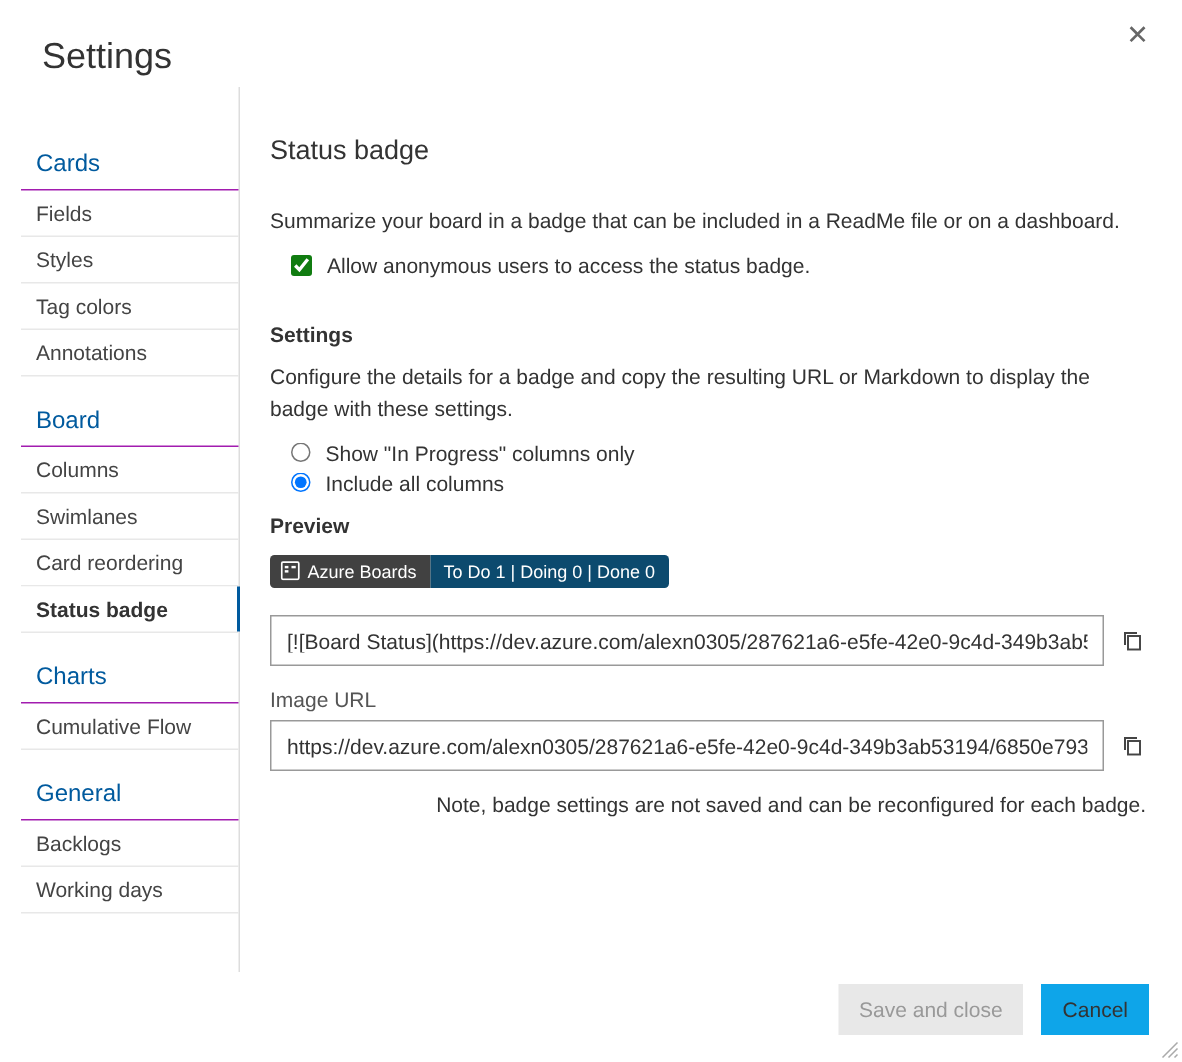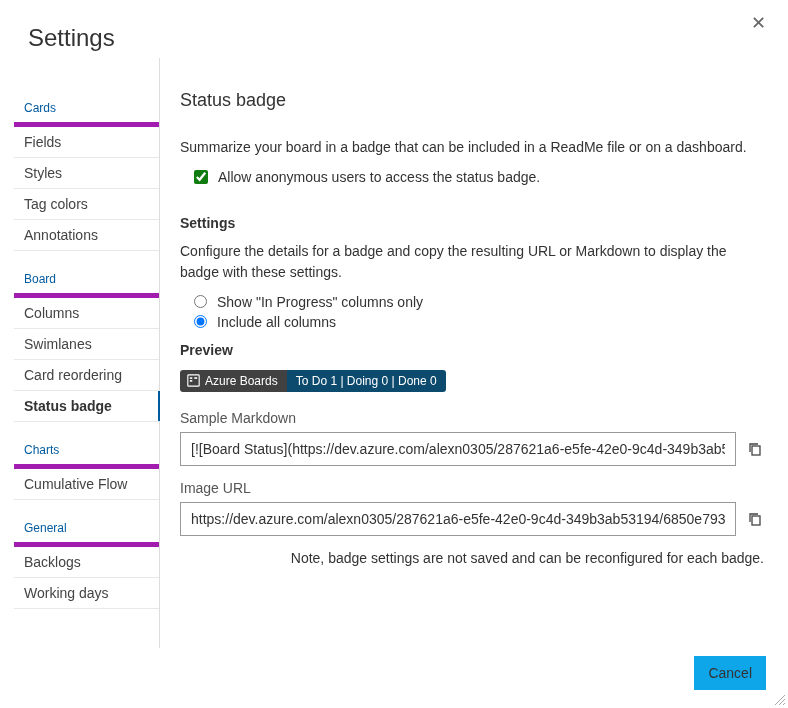--- a/index.html
+++ b/index.html
@@ -39,23 +39,23 @@
       height: 590px;
     }
     .sidebar {
       width: 146px;
       border-right: 1px solid #ddd;
       padding-top: 36px;
       flex-shrink: 0;
     }
     .sb-section-head {
       color: #005a9e;
-      font-size: 12px;
+      font-size: 16px;
       padding: 7px 10px;
-      border-bottom: 5px solid #a21caf;
+      border-bottom: 1px solid #a21caf;
     }
     .sb-item {
       font-size: 14px;
       color: #444;
       padding: 7px 10px;
       border-bottom: 1px solid #e8e8e8;
       cursor: pointer;
     }
     .sb-item.active {
       font-weight: 700;
@@ -288,21 +288,20 @@
             <rect x="3.5" y="7.5" width="3" height="2" fill="#fff"></rect>
             <rect x="9" y="4" width="3.5" height="2" fill="#fff"></rect>
           </svg>
         <span>Azure Boards</span>
       </div>
       <div class="badge-right">
         <span>To Do 1 | Doing 0 | Done 0</span>
       </div>
     </div>
 
-    <div class="field-label">Sample Markdown</div>
     <div class="field-row">
       <input type="text" readonly="" value="[![Board Status](https://dev.azure.com/alexn0305/287621a6-e5fe-42e0-9c4d-349b3ab53" style="">
       <div class="copy-btn">
         <svg width="16" height="16" viewBox="0 0 16 16" fill="none" stroke="#444" stroke-width="1.3">
             <rect x="5" y="5" width="8" height="9"></rect>
             <path d="M3 11V3h8"></path>
           </svg>
       </div>
     </div>
 
@@ -316,18 +315,19 @@
           </svg>
       </div>
     </div>
 
     <div class="note">Note, badge settings are not saved and can be reconfigured for each badge.</div>
   </div>
 
 </div>
 
 <div class="footer">
+  <button class="btn btn-primary">Save and close</button>
   <button class="btn btn-secondary">Cancel</button>
 </div>
 
 <svg class="resize-grip" viewBox="0 0 12 12">
   <path d="M11 1 L1 11 M11 5 L5 11 M11 9 L9 11" stroke="#aaa" stroke-width="1"></path>
 </svg>
 
 </body></html>

